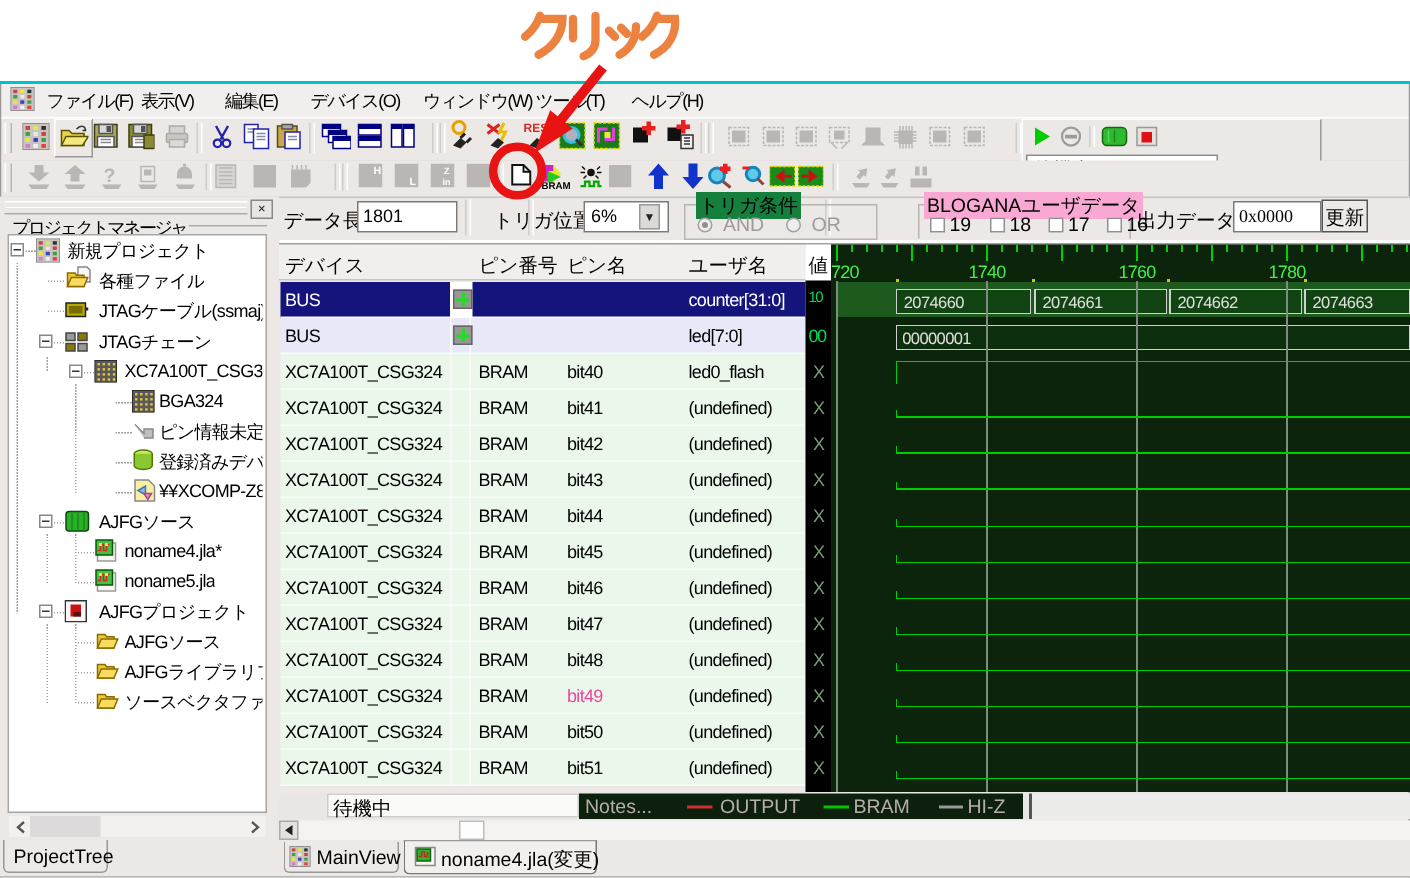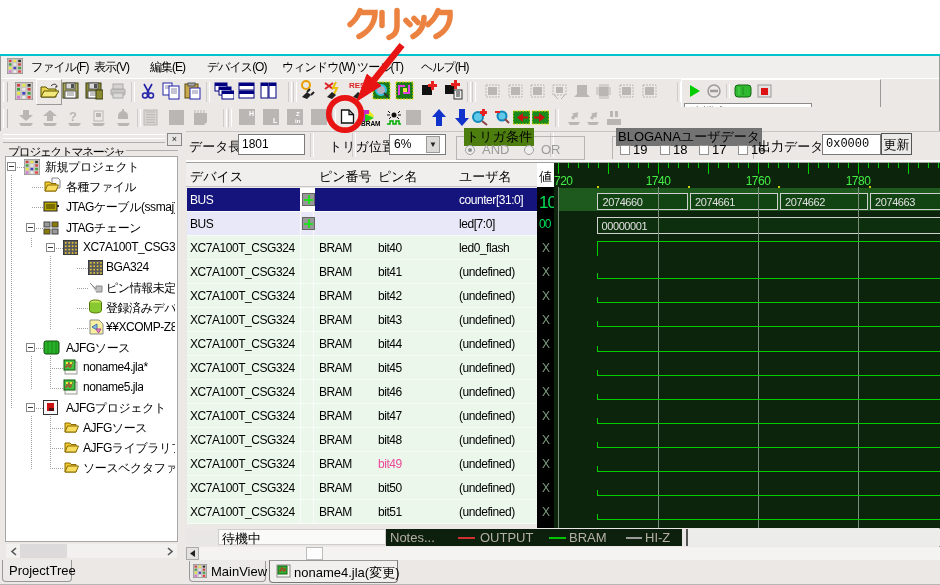--- a/index.html
+++ b/index.html
@@ -684,38 +684,38 @@
 <div class="abs" style="left:186px;top:131px;width:754px;height:29px;background:#ebe8e6;border-top:1px solid #c8c6c4;box-sizing:border-box"></div>
 <div class="sep" style="left:310px;top:133px;height:24px"></div>
 <div class="sep" style="left:352px;top:133px;height:24px"></div>
 <div class="sep" style="left:550px;top:133px;height:24px"></div>
 <div class="abs t13" style="left:189px;top:138px">データ長</div>
 <div class="abs" style="left:238px;top:134px;width:62px;height:19px;background:#fff;border:1px solid #7a7a7a;font-size:12px;padding-left:3px;line-height:19px">1801</div>
 <div class="abs t13" style="left:329px;top:138px">トリガ位置</div>
 <div class="abs" style="left:389px;top:134px;width:51px;height:19px;background:#fff;border:1px solid #7a7a7a;font-size:12px;padding-left:4px;line-height:19px">6%</div>
 <div class="abs" style="left:426px;top:136px;width:14px;height:17px;background:#dcdad8;border:1px solid #999;font-size:8px;text-align:center;line-height:16px;color:#222;box-sizing:border-box">▼</div>
 <div class="abs" style="left:456px;top:136px;width:127px;height:22px;border:1px solid #b8b6b4"></div>
-<div class="abs t13" style="left:464px;top:128px;background:#4d7c0f;padding:0 2px">トリガ条件</div>
+<div class="abs t13" style="left:464px;top:128px;background:#15803d;padding:0 2px">トリガ条件</div>
 <div class="abs" style="left:465px;top:145px;width:10px;height:10px;border:1px solid #a0a0a0;border-radius:50%;background:#eee;box-sizing:border-box"></div>
 <div class="abs" style="left:468px;top:148px;width:4px;height:4px;border-radius:50%;background:#909090"></div>
 <div class="abs t13 gray" style="left:482px;top:142px">AND</div>
 <div class="abs" style="left:524px;top:145px;width:10px;height:10px;border:1px solid #a0a0a0;border-radius:50%;background:#eee;box-sizing:border-box"></div>
 <div class="abs t13 gray" style="left:541px;top:142px">OR</div>
 <div class="abs" style="left:612px;top:136px;width:140px;height:22px;border:1px solid #b8b6b4;border-bottom:none"></div>
-<div class="abs t13" style="left:616px;top:128px;background:#737373;padding:0 2px">BLOGANAユーザデータ</div>
+<div class="abs t13" style="left:616px;top:128px;background:#f9a8d4;padding:0 2px">BLOGANAユーザデータ</div>
 <div class="abs" style="left:620px;top:145px;width:10px;height:10px;border:1px solid #909090;background:#fff;box-sizing:border-box"></div>
 <div class="abs t13" style="left:633px;top:142px">19</div>
 <div class="abs" style="left:660px;top:145px;width:10px;height:10px;border:1px solid #909090;background:#fff;box-sizing:border-box"></div>
 <div class="abs t13" style="left:673px;top:142px">18</div>
 <div class="abs" style="left:699px;top:145px;width:10px;height:10px;border:1px solid #909090;background:#fff;box-sizing:border-box"></div>
 <div class="abs t13" style="left:712px;top:142px">17</div>
 <div class="abs" style="left:738px;top:145px;width:10px;height:10px;border:1px solid #909090;background:#fff;box-sizing:border-box"></div>
 <div class="abs t13" style="left:751px;top:142px">16</div>
 <div class="abs t13" style="left:758px;top:138px">出力データ</div>
-<div class="abs" style="left:822px;top:134px;width:54px;height:19px;background:#fff;border:1px solid #7a7a7a;font-size:12px;font-family:Liberation Mono, monospace;padding-left:3px;line-height:19px">0x0000</div>
+<div class="abs" style="left:822px;top:134px;width:54px;height:19px;background:#fff;border:1px solid #7a7a7a;font-size:12px;font-family:Liberation Serif, serif;padding-left:3px;line-height:19px">0x0000</div>
 <div class="abs" style="left:881px;top:133px;width:31px;height:22px;background:#eceae8;border:1px solid #555;font-size:13px;text-align:center;line-height:21px;box-sizing:border-box">更新</div>
 <div class="abs" style="left:186px;top:160px;width:754px;height:2px;background:#fdfdfd"></div>
 <div class="abs" style="left:186px;top:162px;width:754px;height:2px;background:#a0a0a0"></div>
 <div class="abs" style="left:186px;top:163px;width:351px;height:24px;background:#f1efee;border-bottom:1px solid #c8c6c4;box-sizing:border-box"></div>
 <div class="abs t13" style="left:190px;top:168px">デバイス</div>
 <div class="abs t13" style="left:319px;top:168px">ピン番号</div>
 <div class="abs t13" style="left:378px;top:168px">ピン名</div>
 <div class="abs t13" style="left:459px;top:168px">ユーザ名</div>
 <div class="abs" style="left:537px;top:163px;width:17px;height:24px;background:#fff"></div>
 <div class="abs t13" style="left:539px;top:168px">値</div>
@@ -814,21 +814,21 @@
 <div class="abs tc" style="left:378px;top:481px;color:#000">bit50</div>
 <div class="abs tc" style="left:459px;top:481px;color:#000">(undefined)</div>
 <div class="abs" style="left:187px;top:500px;width:350px;height:24px;background:#eaf7ea;border-bottom:1px solid #f6fdf6;box-sizing:border-box"></div>
 <div class="abs tc" style="left:190px;top:505px;color:#000">XC7A100T_CSG324</div>
 <div class="abs" style="left:300px;top:500px;width:1px;height:24px;background:#fafafa"></div>
 <div class="abs" style="left:313px;top:500px;width:1px;height:24px;background:#fafafa"></div>
 <div class="abs tc" style="left:319px;top:505px;color:#000">BRAM</div>
 <div class="abs tc" style="left:378px;top:505px;color:#000">bit51</div>
 <div class="abs tc" style="left:459px;top:505px;color:#000">(undefined)</div>
 <div class="abs" style="left:537px;top:187px;width:17px;height:341px;background:#000"></div>
-<div class="abs" style="left:539px;top:193px;font-size:17px;color:#00dd55;letter-spacing:-1px">10</div>
+<div class="abs" style="left:539px;top:193px;font-size:10px;color:#00dd55;letter-spacing:-1px">10</div>
 <div class="abs" style="left:539px;top:217px;font-size:12px;color:#00dd55;letter-spacing:-1px">00</div>
 <div class="abs" style="left:542px;top:241px;font-size:12px;color:#7d9d7d;letter-spacing:-1px">X</div>
 <div class="abs" style="left:542px;top:265px;font-size:12px;color:#7d9d7d;letter-spacing:-1px">X</div>
 <div class="abs" style="left:542px;top:289px;font-size:12px;color:#7d9d7d;letter-spacing:-1px">X</div>
 <div class="abs" style="left:542px;top:313px;font-size:12px;color:#7d9d7d;letter-spacing:-1px">X</div>
 <div class="abs" style="left:542px;top:337px;font-size:12px;color:#7d9d7d;letter-spacing:-1px">X</div>
 <div class="abs" style="left:542px;top:361px;font-size:12px;color:#7d9d7d;letter-spacing:-1px">X</div>
 <div class="abs" style="left:542px;top:385px;font-size:12px;color:#7d9d7d;letter-spacing:-1px">X</div>
 <div class="abs" style="left:542px;top:409px;font-size:12px;color:#7d9d7d;letter-spacing:-1px">X</div>
 <div class="abs" style="left:542px;top:433px;font-size:12px;color:#7d9d7d;letter-spacing:-1px">X</div>

